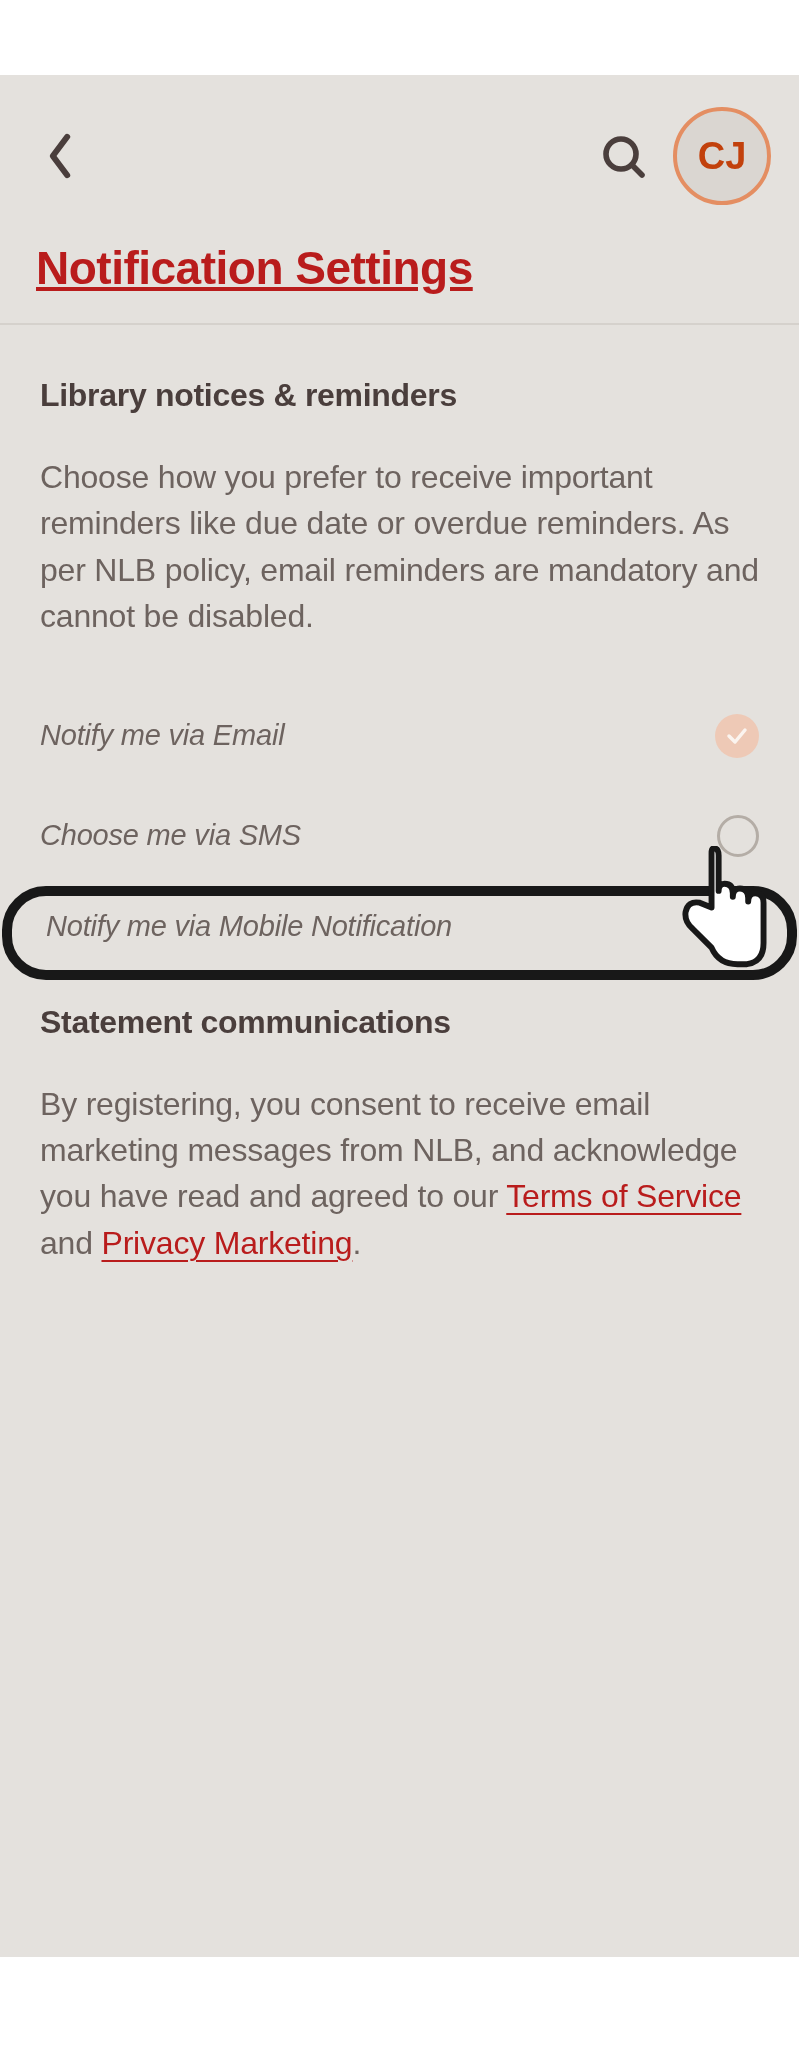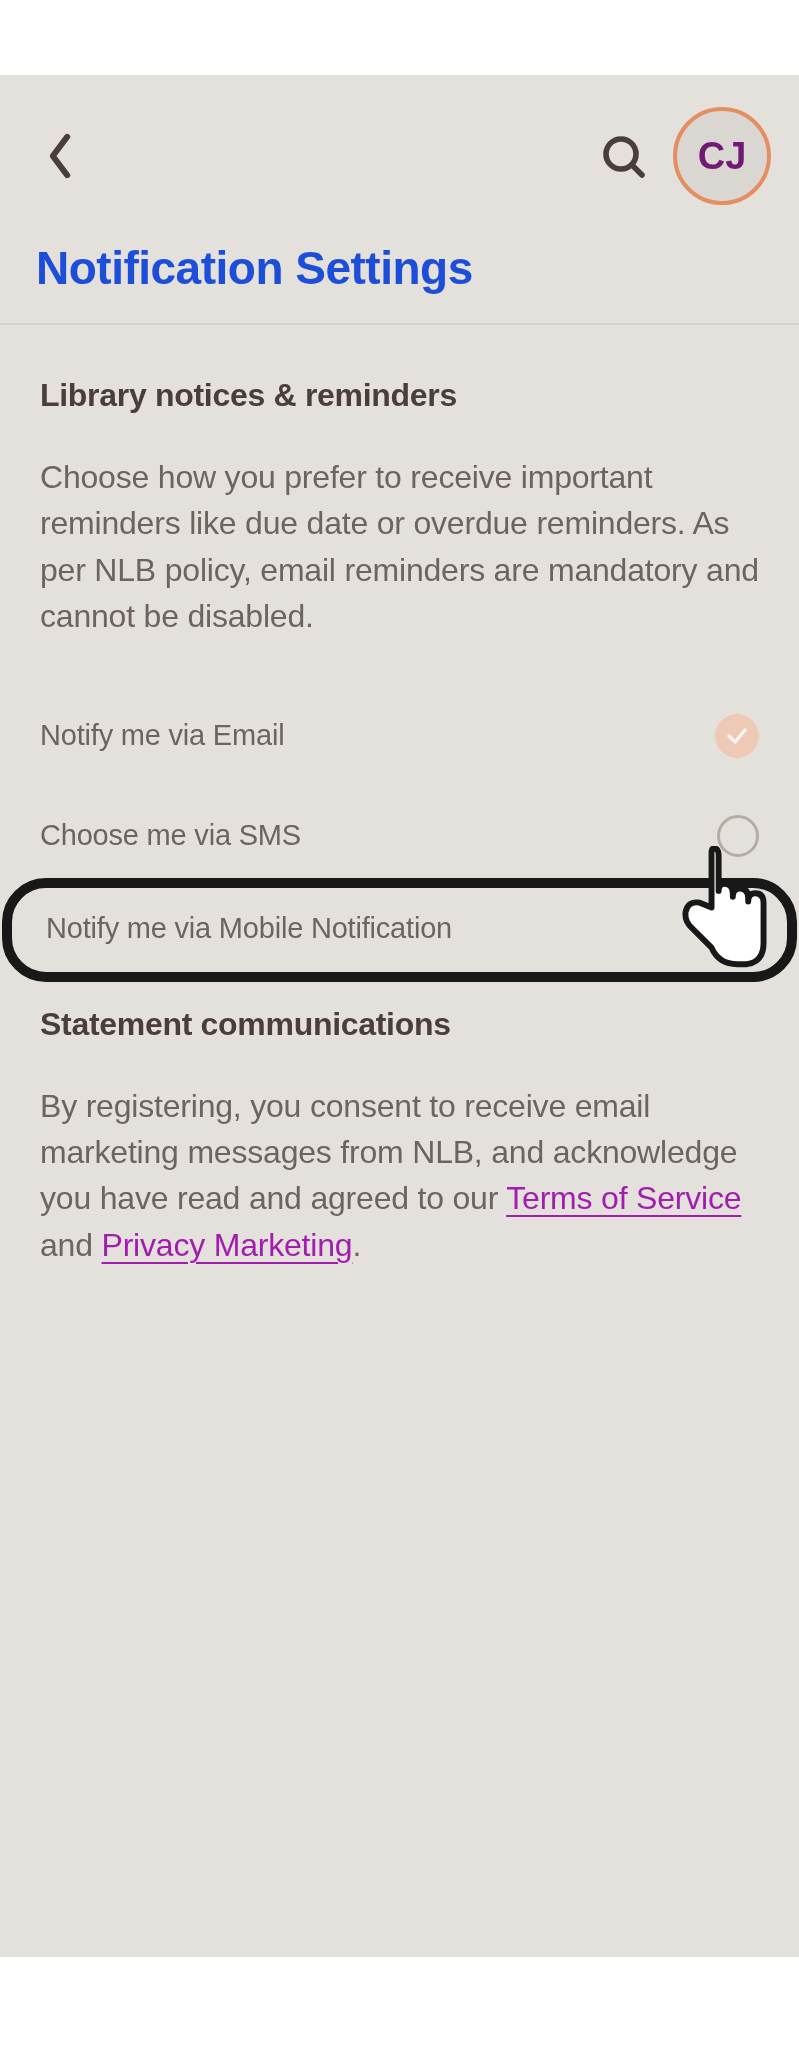--- a/index.html
+++ b/index.html
@@ -31,29 +31,30 @@
   }
   .header-right { display: flex; align-items: center; gap: 8px; }
   .avatar {
     width: 98px; height: 98px;
     border-radius: 50%;
     border: 4px solid #e48e62;
     background: #dad6d1;
     display: flex; align-items: center; justify-content: center;
     font-size: 38px;
     font-weight: 700;
-    color: #701a75;
+    color: #c2410c;
     cursor: pointer;
   }
   .page-title {
     font-size: 46px;
     font-weight: 800;
-    color: #1d4ed8;
+    color: #b91c1c;
     padding: 36px 36px 28px 36px;
     letter-spacing: -0.5px;
+    text-decoration: underline;
   }
   .divider { height: 2px; background: #d5d1cc; }
   .content { padding: 52px 40px 0 40px; }
   .section-title {
     font-size: 32px;
     font-weight: 700;
     color: #4a3e3c;
     margin-bottom: 40px;
     letter-spacing: -0.3px;
   }
@@ -64,20 +65,21 @@
     font-weight: 500;
     margin-bottom: 56px;
     letter-spacing: -0.2px;
   }
   .option-row {
     display: flex;
     align-items: center;
     justify-content: space-between;
     min-height: 80px;
     padding: 8px 0;
+    font-style: italic;
   }
   .option-label {
     font-size: 29px;
     color: #6d635f;
     font-weight: 500;
     flex: 1;
     padding-right: 20px;
     letter-spacing: -0.2px;
   }
   .radio-empty {
@@ -93,27 +95,27 @@
     background: #eec9b6;
     flex-shrink: 0;
     display: flex; align-items: center; justify-content: center;
     cursor: pointer;
   }
   .radio-checked svg { width: 24px; height: 24px; }
   .highlight-box {
     position: relative;
     border: 10px solid #181818;
     border-radius: 44px;
-    margin: 2px -38px 2px -38px;
-    padding: 20px 34px 22px 34px;
+    margin: 10px -38px 2px -38px;
+    padding: 10px 34px 22px 34px;
   }
   .highlight-box .option-row { min-height: auto; padding: 0; }
   .spacer-md { height: 20px; }
   .section2 { margin-top: 24px; }
-  .link { color: #a21caf; text-decoration: underline; text-underline-offset: 6px; text-decoration-thickness: 2px; cursor: pointer; }
+  .link { color: #b91c1c; text-decoration: underline; text-underline-offset: 6px; text-decoration-thickness: 2px; cursor: pointer; }
   .cursor-overlay {
     position: absolute;
     left: 672px;
     top: 846px;
     width: 98px;
     height: 130px;
     pointer-events: none;
   }
 </style>
 </head>

